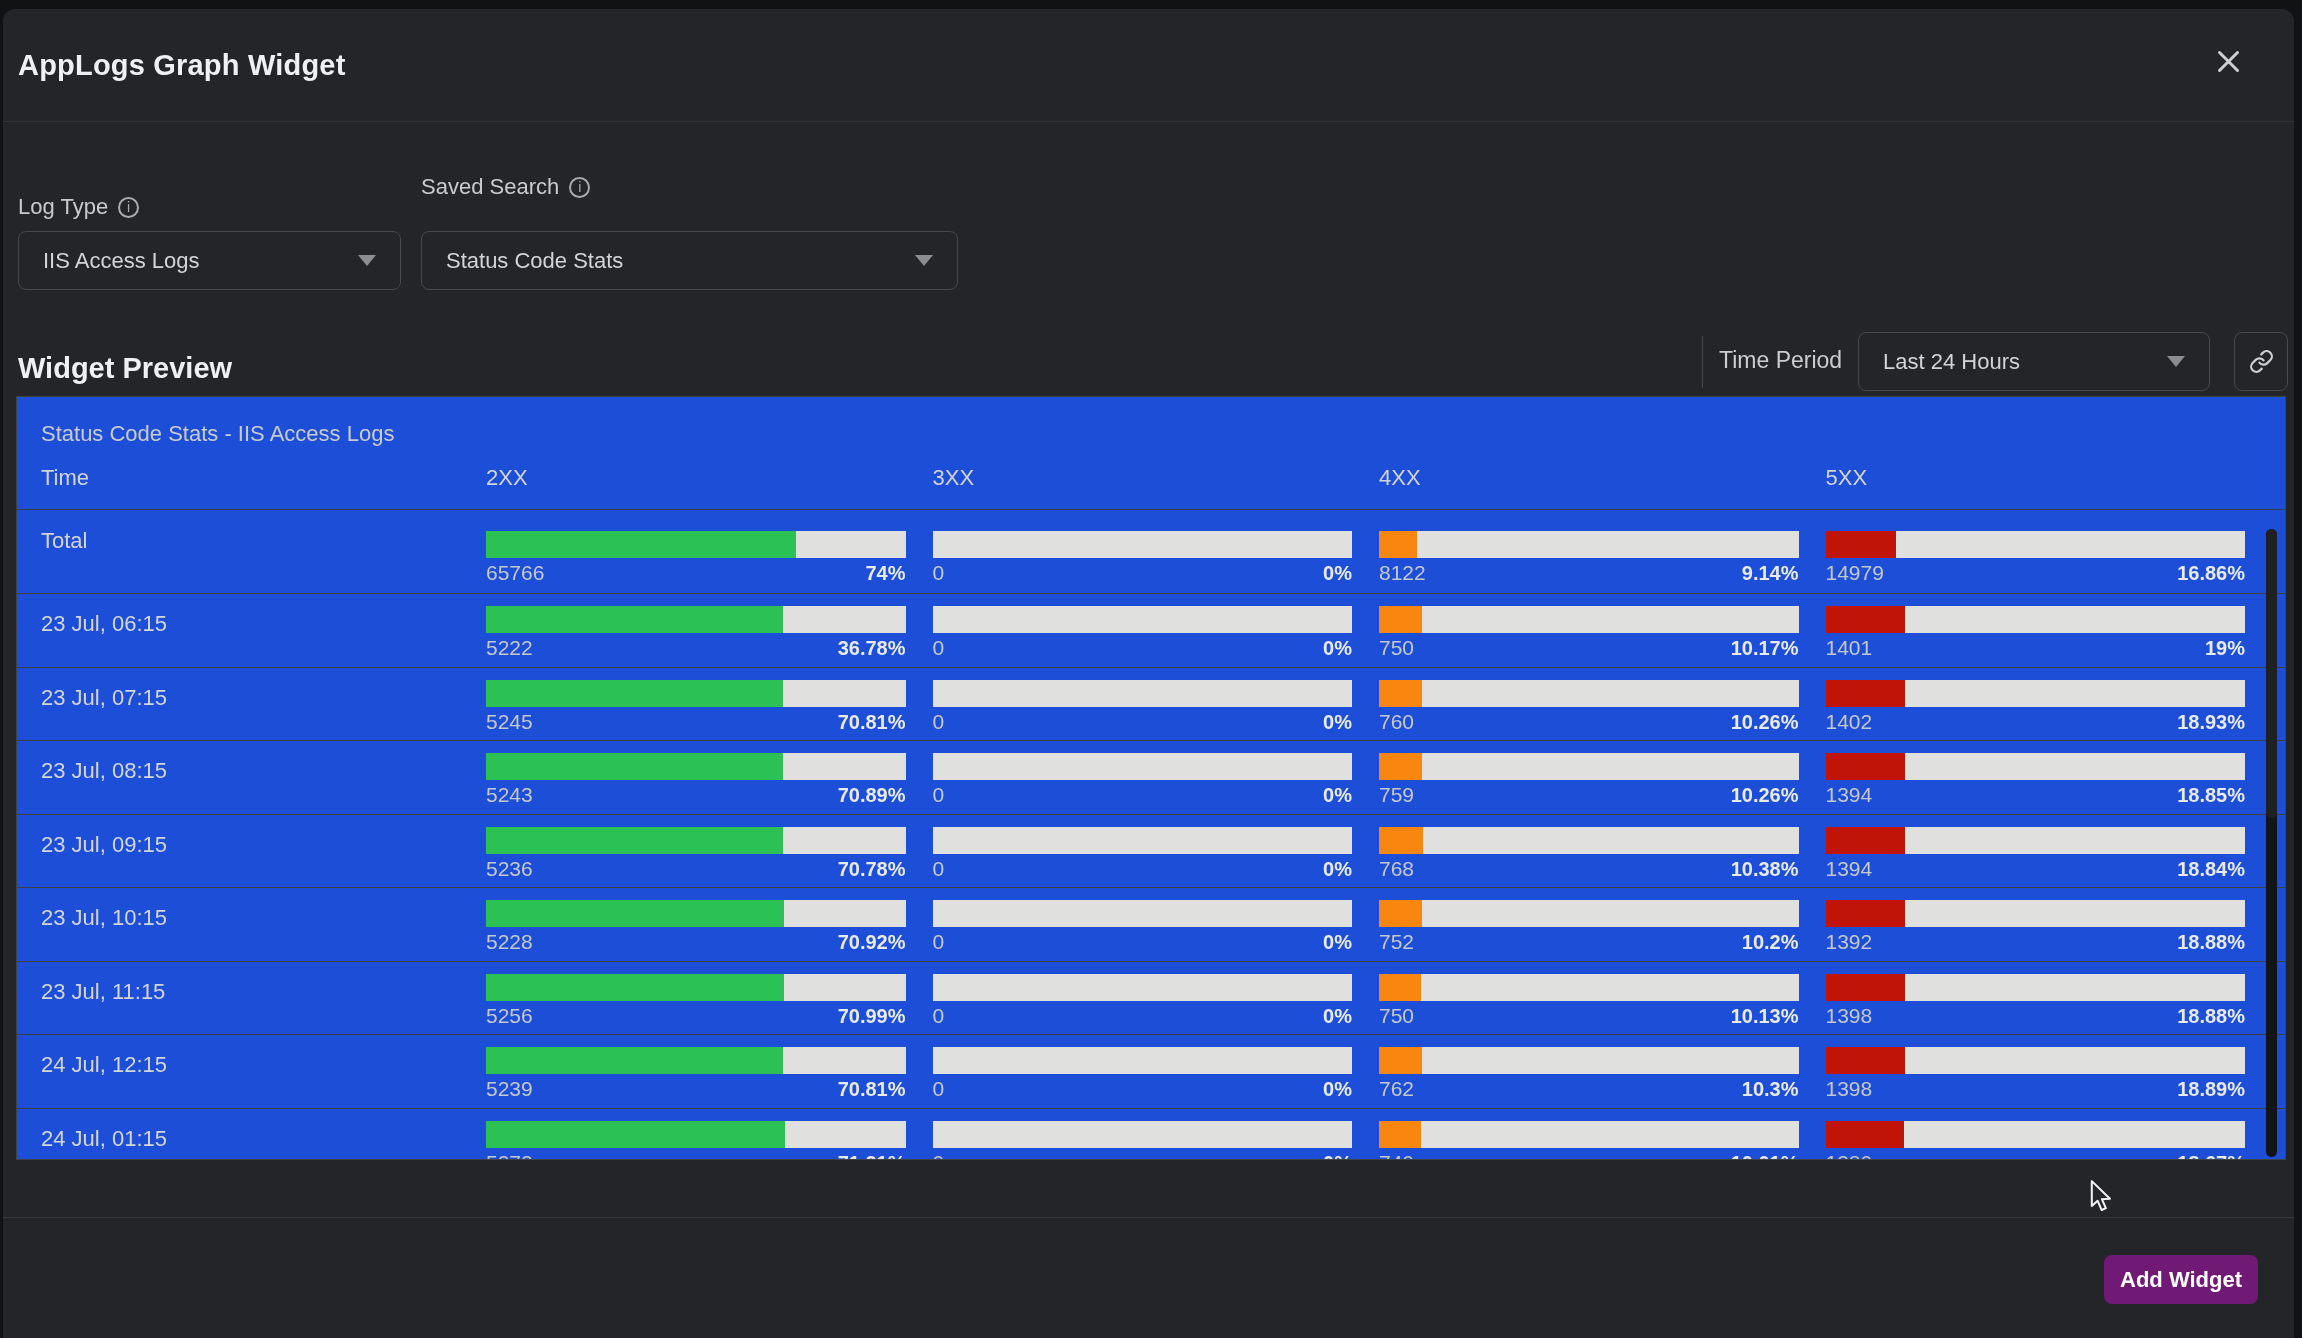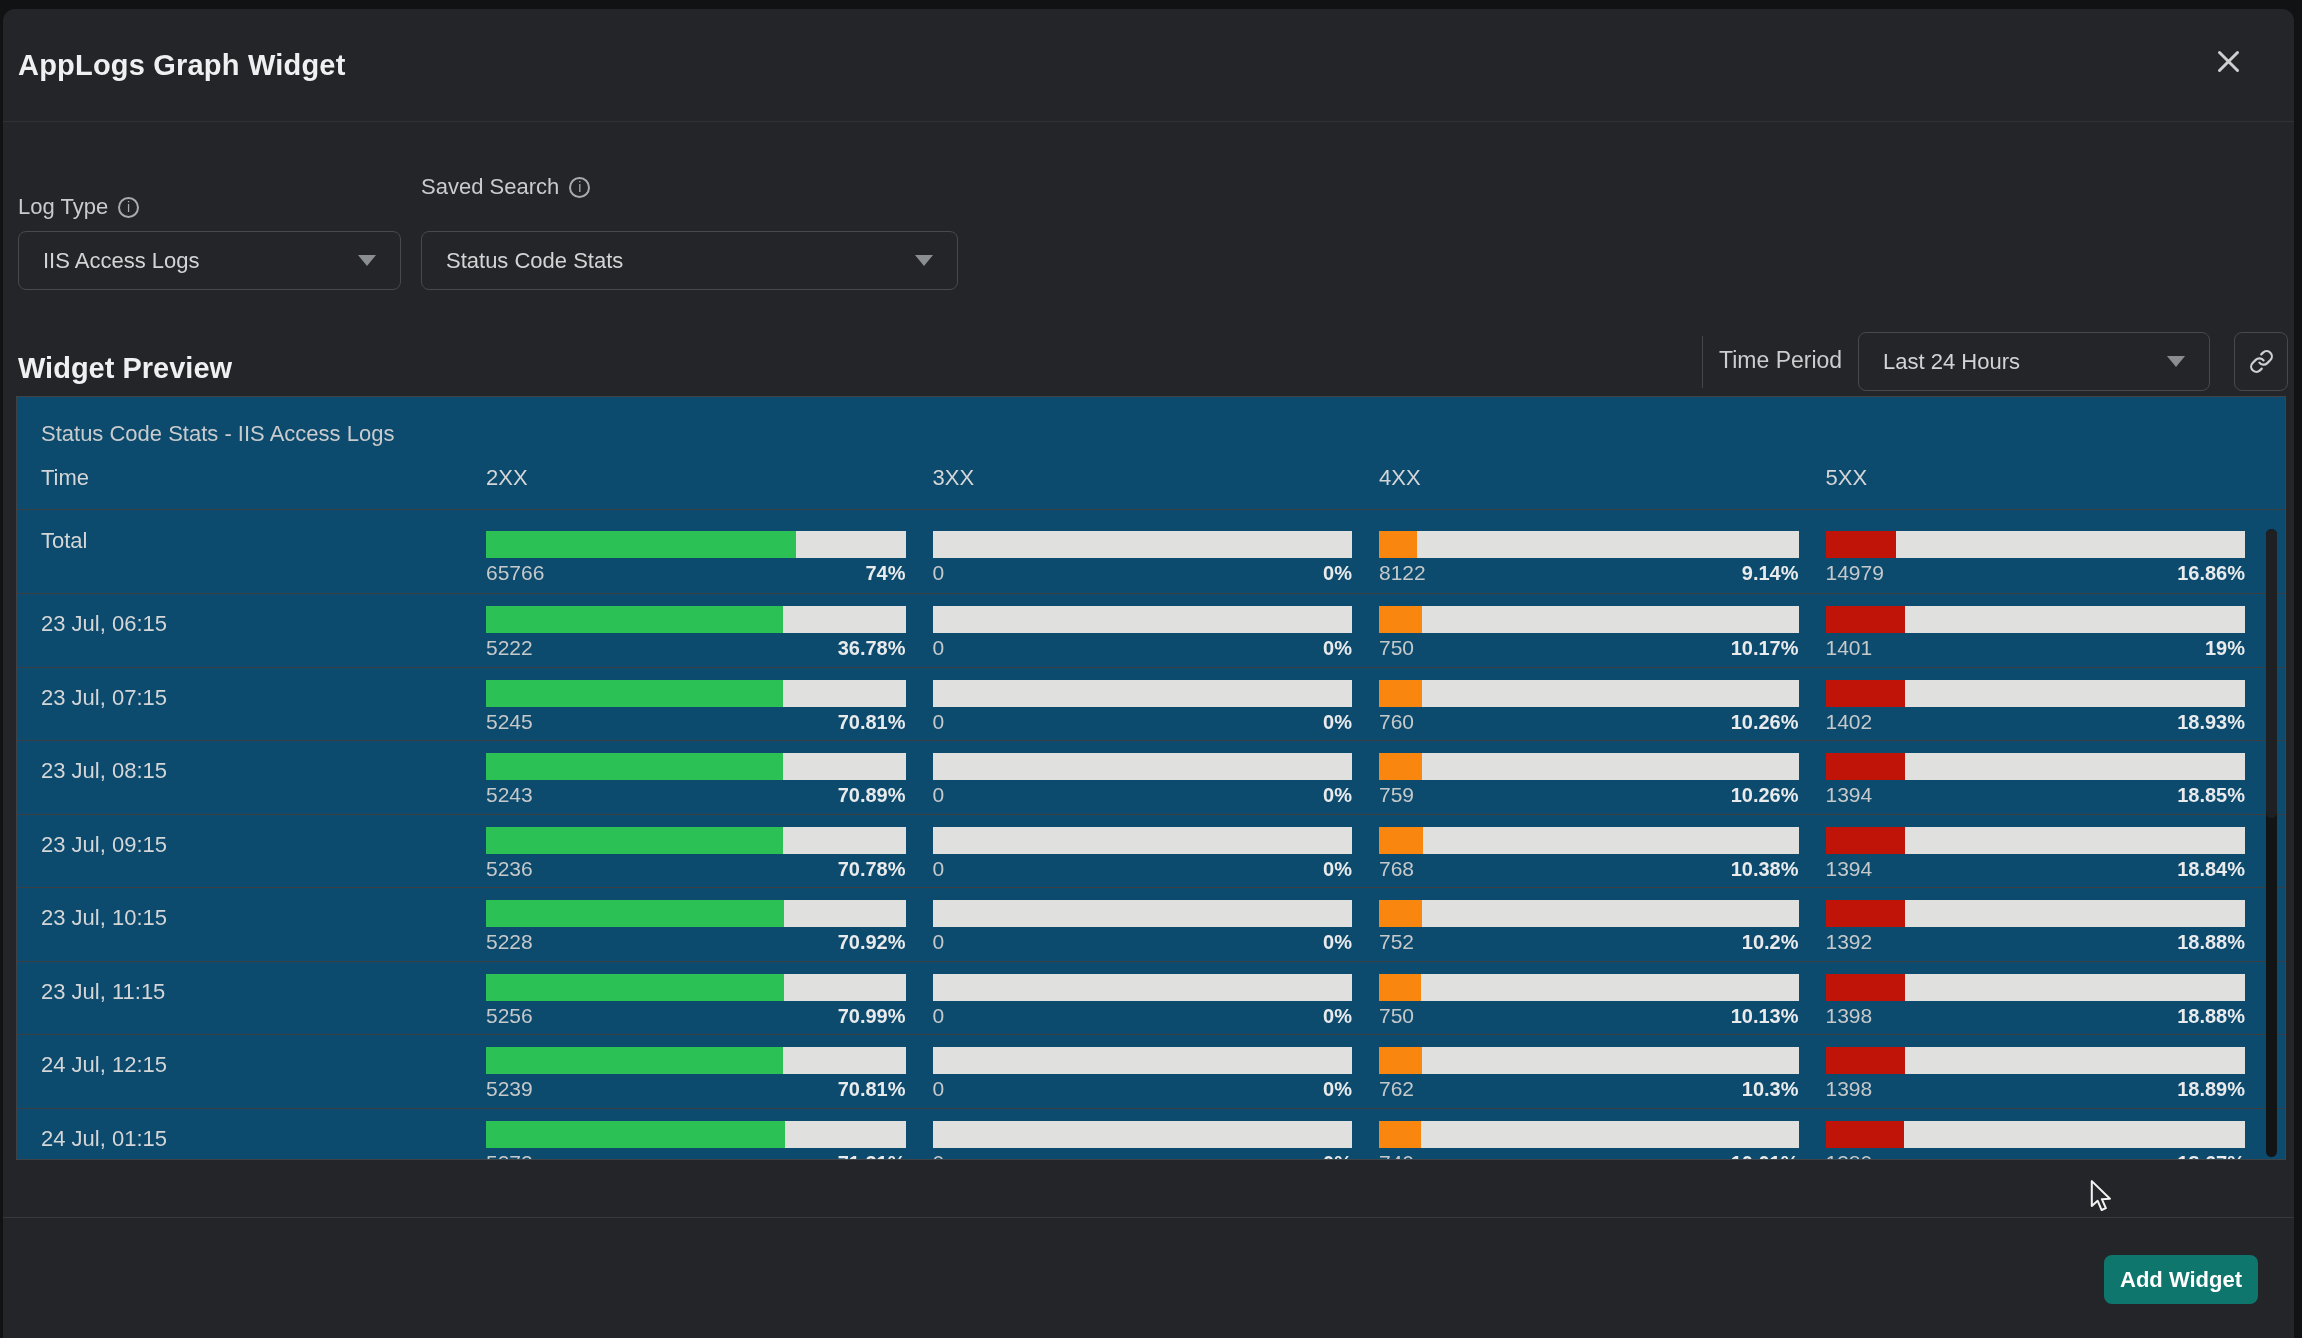--- a/index.html
+++ b/index.html
@@ -42,42 +42,42 @@
   .tp-divider { position:absolute; left:1699px; top:327px; width:1px; height:52px; background:#44474a; }
   .tp-label { position:absolute; left:1716px; top:338px; font-size:23px; color:#cbcecf; }
   .link-btn {
     position:absolute; left:2231px; top:323px; width:54px; height:59px;
     border:1px solid #47494c; border-radius:8px; display:flex; align-items:center; justify-content:center;
     color:#cdd0d1; cursor:pointer; background:#232528;
   }
   
   .panel {
     position:absolute; left:13px; top:387px; width:2270px; height:764px;
-    border:1px solid #404346; background:#0c4a6e; overflow:hidden;
+    border:1px solid #404346; background:#1d4ed8; overflow:hidden;
   }
   .w-title { height:50px; display:flex; align-items:flex-end; padding:0 24px; font-size:22px; color:#c9cbcd; }
   .w-grid { display:grid; grid-template-columns:418px repeat(4, 1fr); column-gap:27px; padding:0 40px 0 24px; }
   .w-header { height:63px; align-items:center; border-bottom:1px solid #3c3f42; }
   .th { font-size:22px; color:#d3d5d6; }
   .tr { height:73.5px; border-bottom:1px solid #3c3f42; padding-top:12px; }
   .tr.total { height:84px; padding-top:21px; }
   .td.time-col { display:flex; align-items:center; height:100%; margin-top:-12px; font-size:22px; color:#d4d6d7; }
   .tr.total .td.time-col { margin-top:-21px; }
   .bar-track { height:27px; background:#e0e0de; overflow:hidden; }
   .bar-fill { height:100%; }
   .bar-meta { display:flex; justify-content:space-between; align-items:baseline; margin-top:3px; }
   .bar-meta .val { font-size:21px; color:#c6c9ca; }
   .bar-meta .pct { font-size:20px; font-weight:700; color:#e8eaeb; }
   .v-scrollbar { position:absolute; right:8px; top:132px; bottom:2px; width:11px; background:#131416; border-radius:6px; }
   .v-scrollbar .thumb { position:absolute; top:0; left:0; width:100%; height:46%; background:#1e2023; border-radius:6px; }
   
   .footer-divider { position:absolute; left:0; right:0; top:1208px; height:1px; background:#36383b; }
   .add-widget-btn {
     position:absolute; left:2101px; top:1246px; width:154px; height:49px;
-    border:none; border-radius:8px; background:#0f766e; color:#ffffff;
+    border:none; border-radius:8px; background:#701a75; color:#ffffff;
     font-family:"Liberation Sans", sans-serif; font-size:22px; font-weight:700;
     display:flex; align-items:center; justify-content:center; cursor:pointer;
   }
   
   .cursor { position:absolute; left:2088px; top:1180px; pointer-events:none; }
   
   .edge-top { position:absolute; left:0; top:0; right:0; height:9px; background:#111214; }
   .edge-right { position:absolute; right:0; top:0; bottom:0; width:8px; background:#111214; }
 </style>
 </head>

